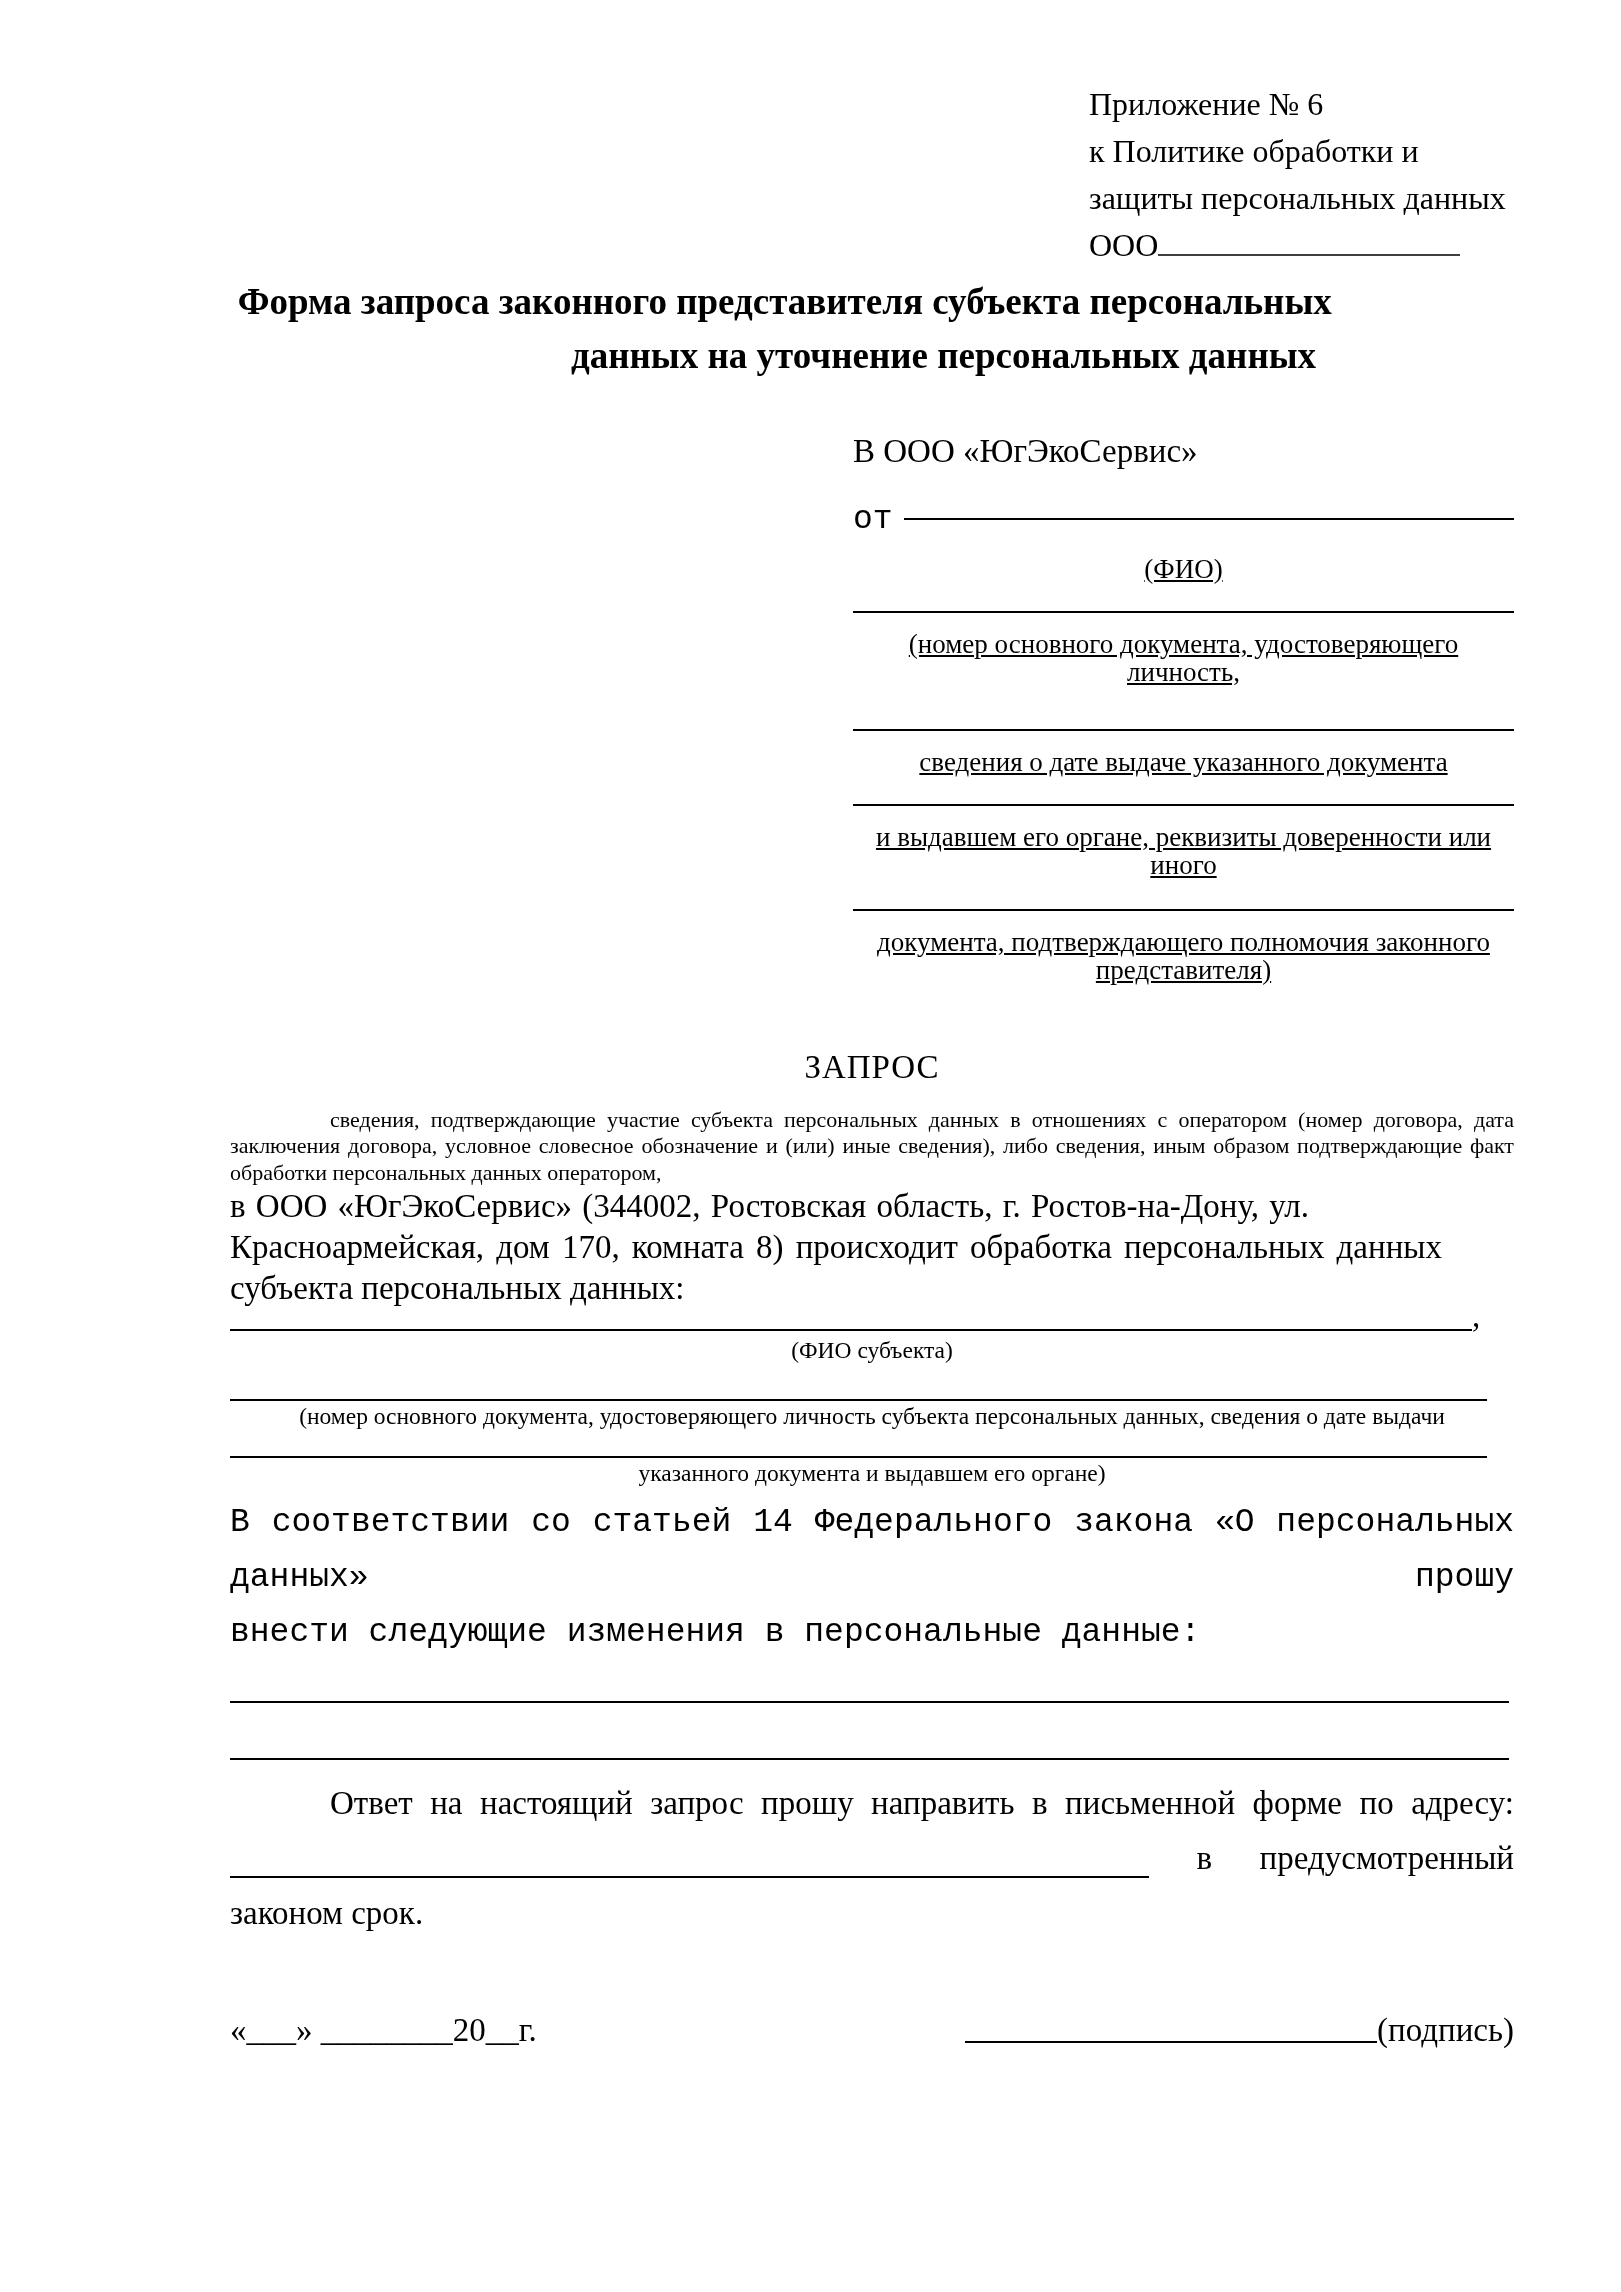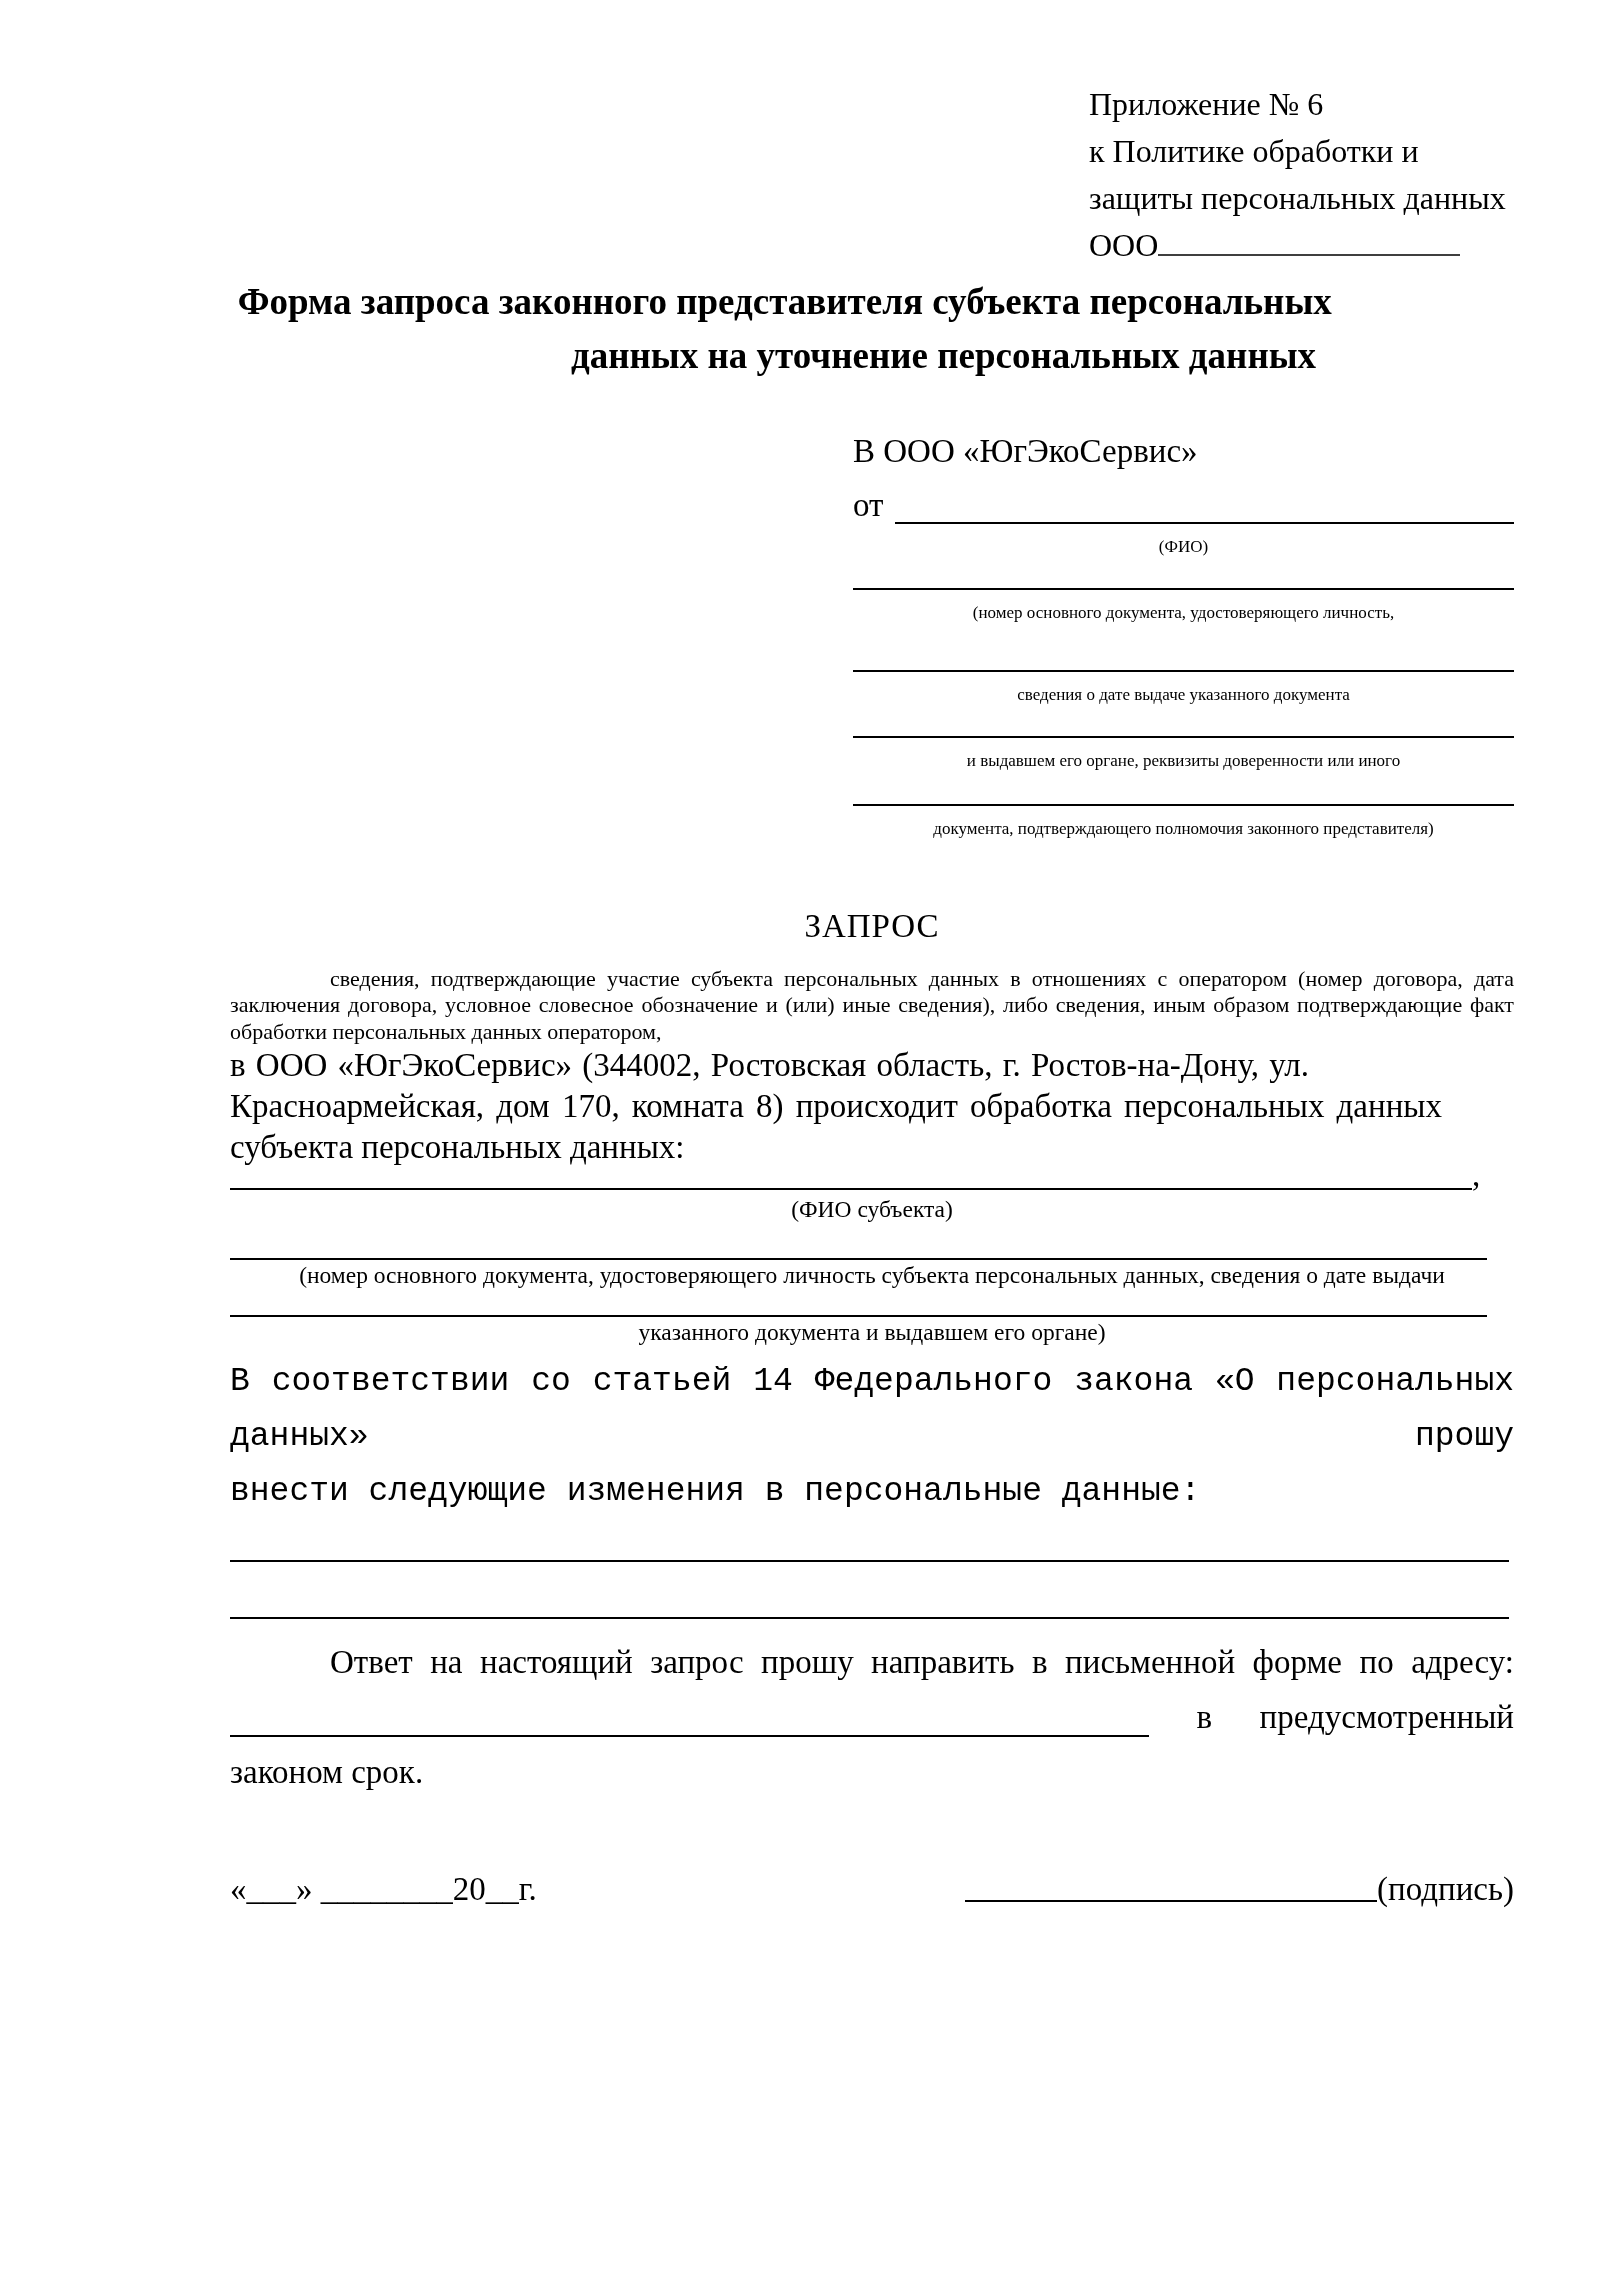--- a/index.html
+++ b/index.html
@@ -23,23 +23,23 @@
   .ooo-line { display:inline-block; width:302px; height:32px; border-bottom:2px solid #3f3f3f; vertical-align:baseline; }
 
   
   .doc-title { font-weight:bold; font-size:37px; line-height:49px; margin-top:7.8px; }
   .doc-title .t1 { margin-left:7.8px; }
   .doc-title .t2 { margin-left:341px; margin-top:4.9px; }
 
   
   .addr { margin-left:623px; width:661px; }
   .addr-to { margin-top:51px; line-height:41px; }
-  .from-row { display:flex; margin-top:15px; height:37px; align-items:flex-end; }
+  .from-row { display:flex; margin-top:29px; height:37px; align-items:center;font-family:Liberation Mono, monospace; }
   .from-row .grow { flex:1; margin-left:11.8px; }
-  .cap { font-size:17px; line-height:27.4px; text-align:center; margin-top:9px; }
+  .cap { font-size:27px; line-height:27.4px; text-align:center; margin-top:18px;text-decoration:underline; }
   .g1 { margin-top:28px; } .g2 { margin-top:43px; } .g3 { margin-top:28px; } .g4 { margin-top:30px; }
 
   
   .req-heading { text-align:center; margin-top:63px; line-height:41px; letter-spacing:1px; }
   .intro-row { display:flex; margin-top:3.9px; height:39px; align-items:flex-end; padding-left:101px; }
   .intro-row .grow { flex:1; margin-left:9.8px; margin-bottom:2px; }
 
   .footnote { font-size:22px; line-height:26.5px; margin-top:19px; }
   .fn-indent { text-indent:100px; }
   .just { text-align:justify; text-align-last:justify; }

